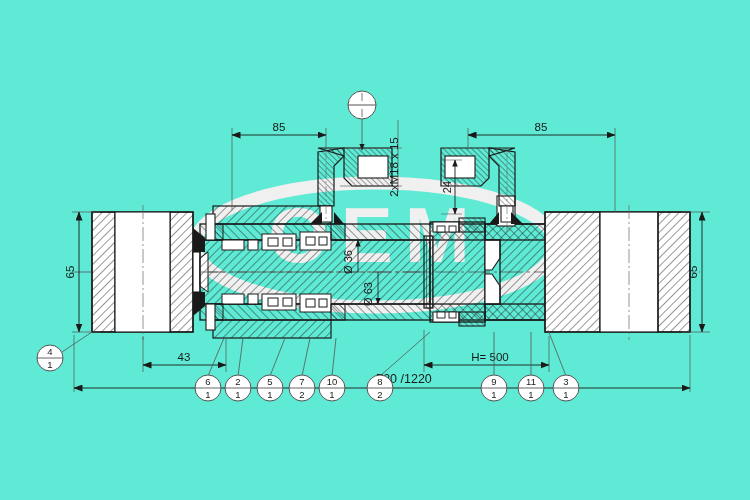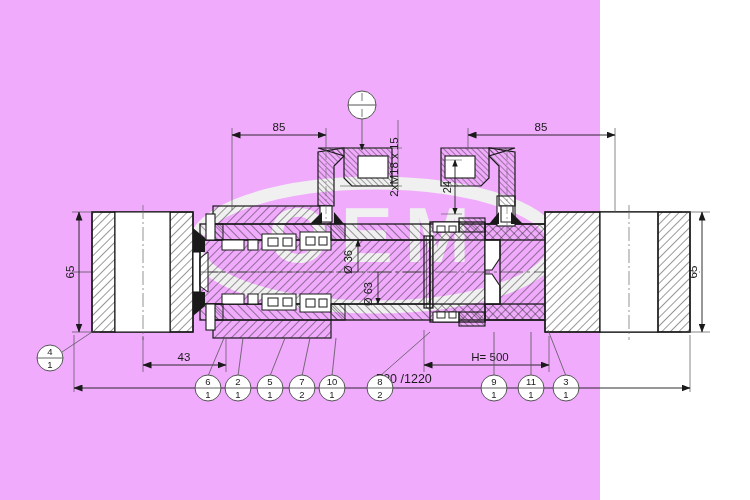--- a/index.html
+++ b/index.html
@@ -1,19 +1,19 @@
 <!DOCTYPE html>
 <html><head>
 <meta charset="utf-8">
 <title>Hydraulic Cylinder Technical Drawing</title>
 <style>
   html,body{margin:0;padding:0;background:#ffffff;}
   body{width:750px;height:500px;overflow:hidden;
        font-family:"Liberation Sans","DejaVu Sans",sans-serif;}
-  #sheet{position:relative;width:600px;height:500px;background:#f0abfc;}
+  #sheet{position:relative;width:750px;height:500px;background:#5eead4;}
   svg{display:block;}
   .dimtxt{font-family:"Liberation Sans","DejaVu Sans",sans-serif;}
 </style>
 </head>
 <body>
 
 <div id="sheet">
 
 <svg width="750" height="500" viewBox="0 0 750 500">
 

